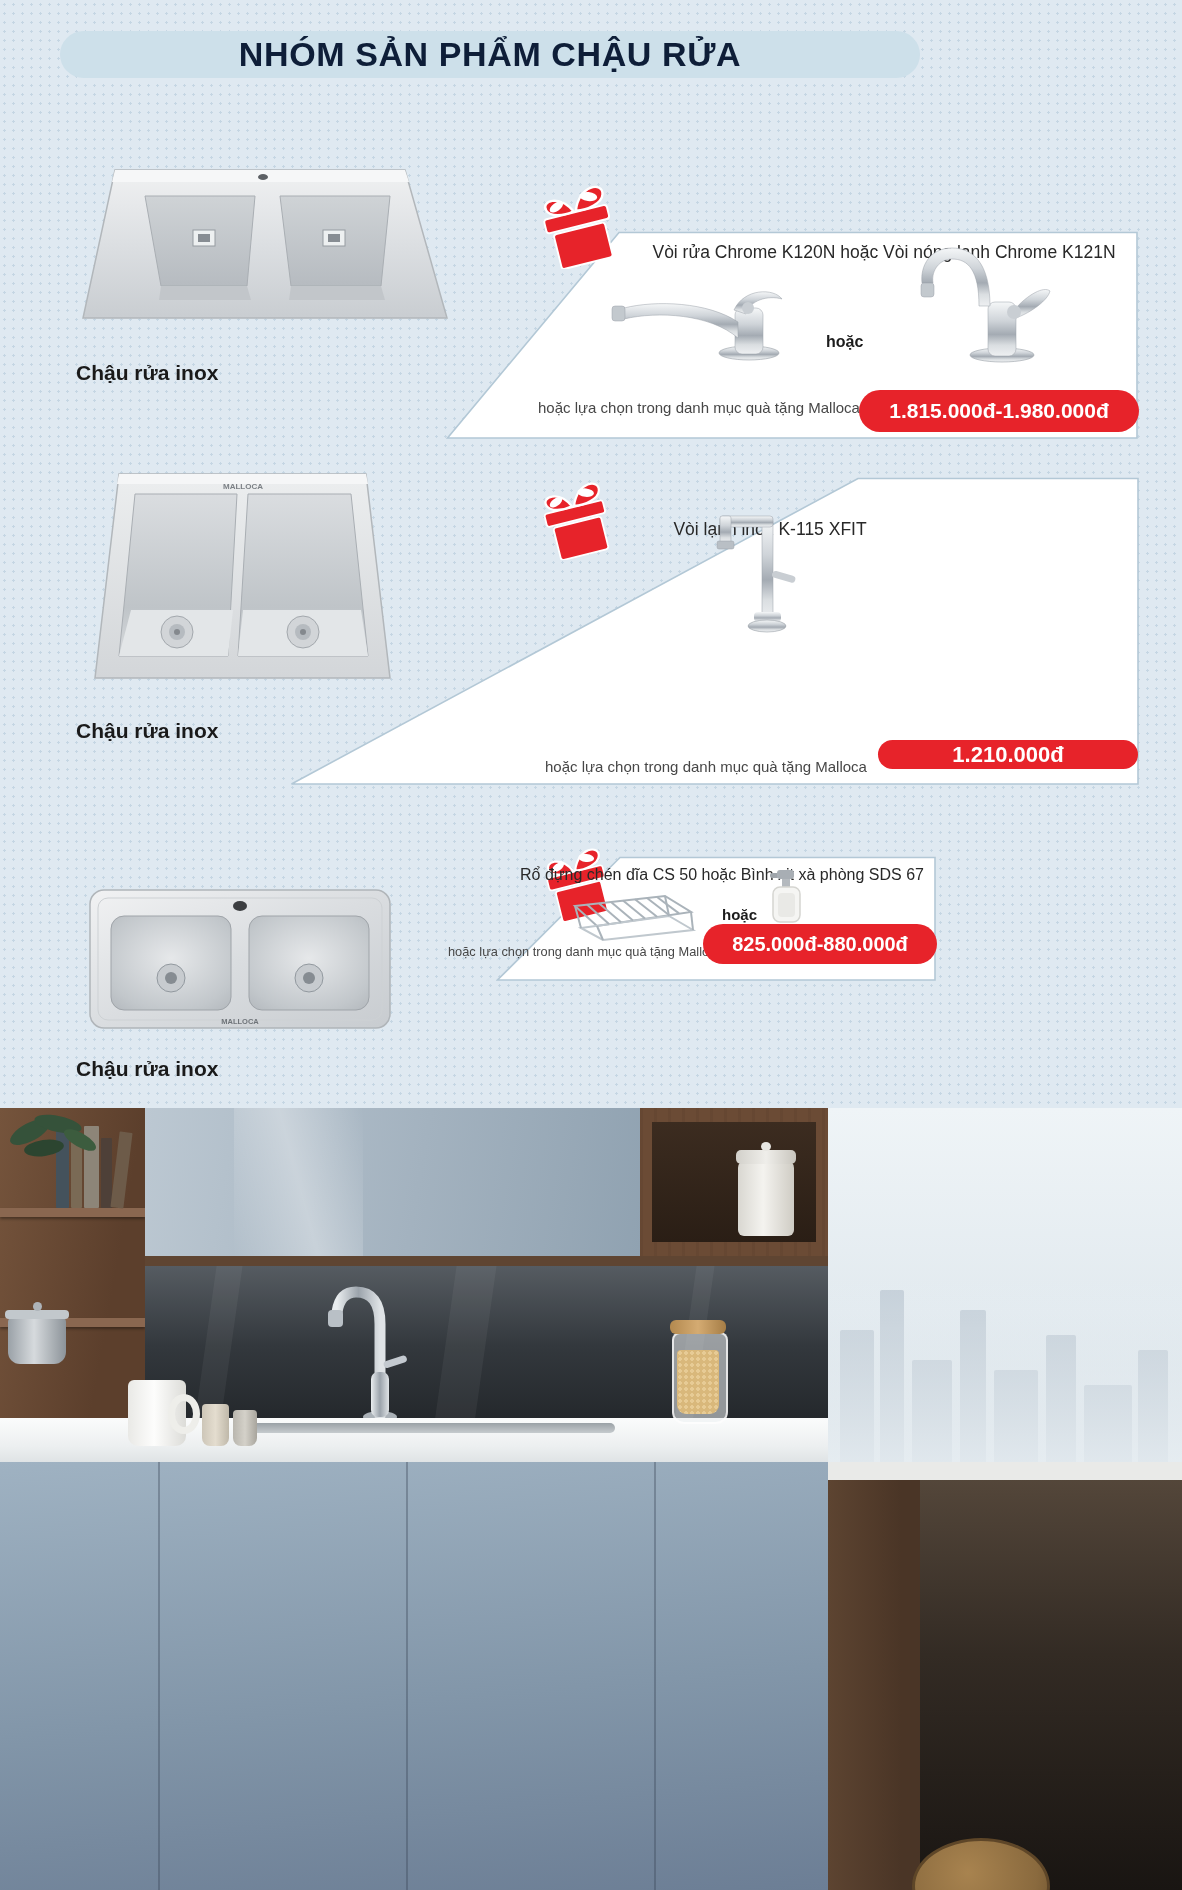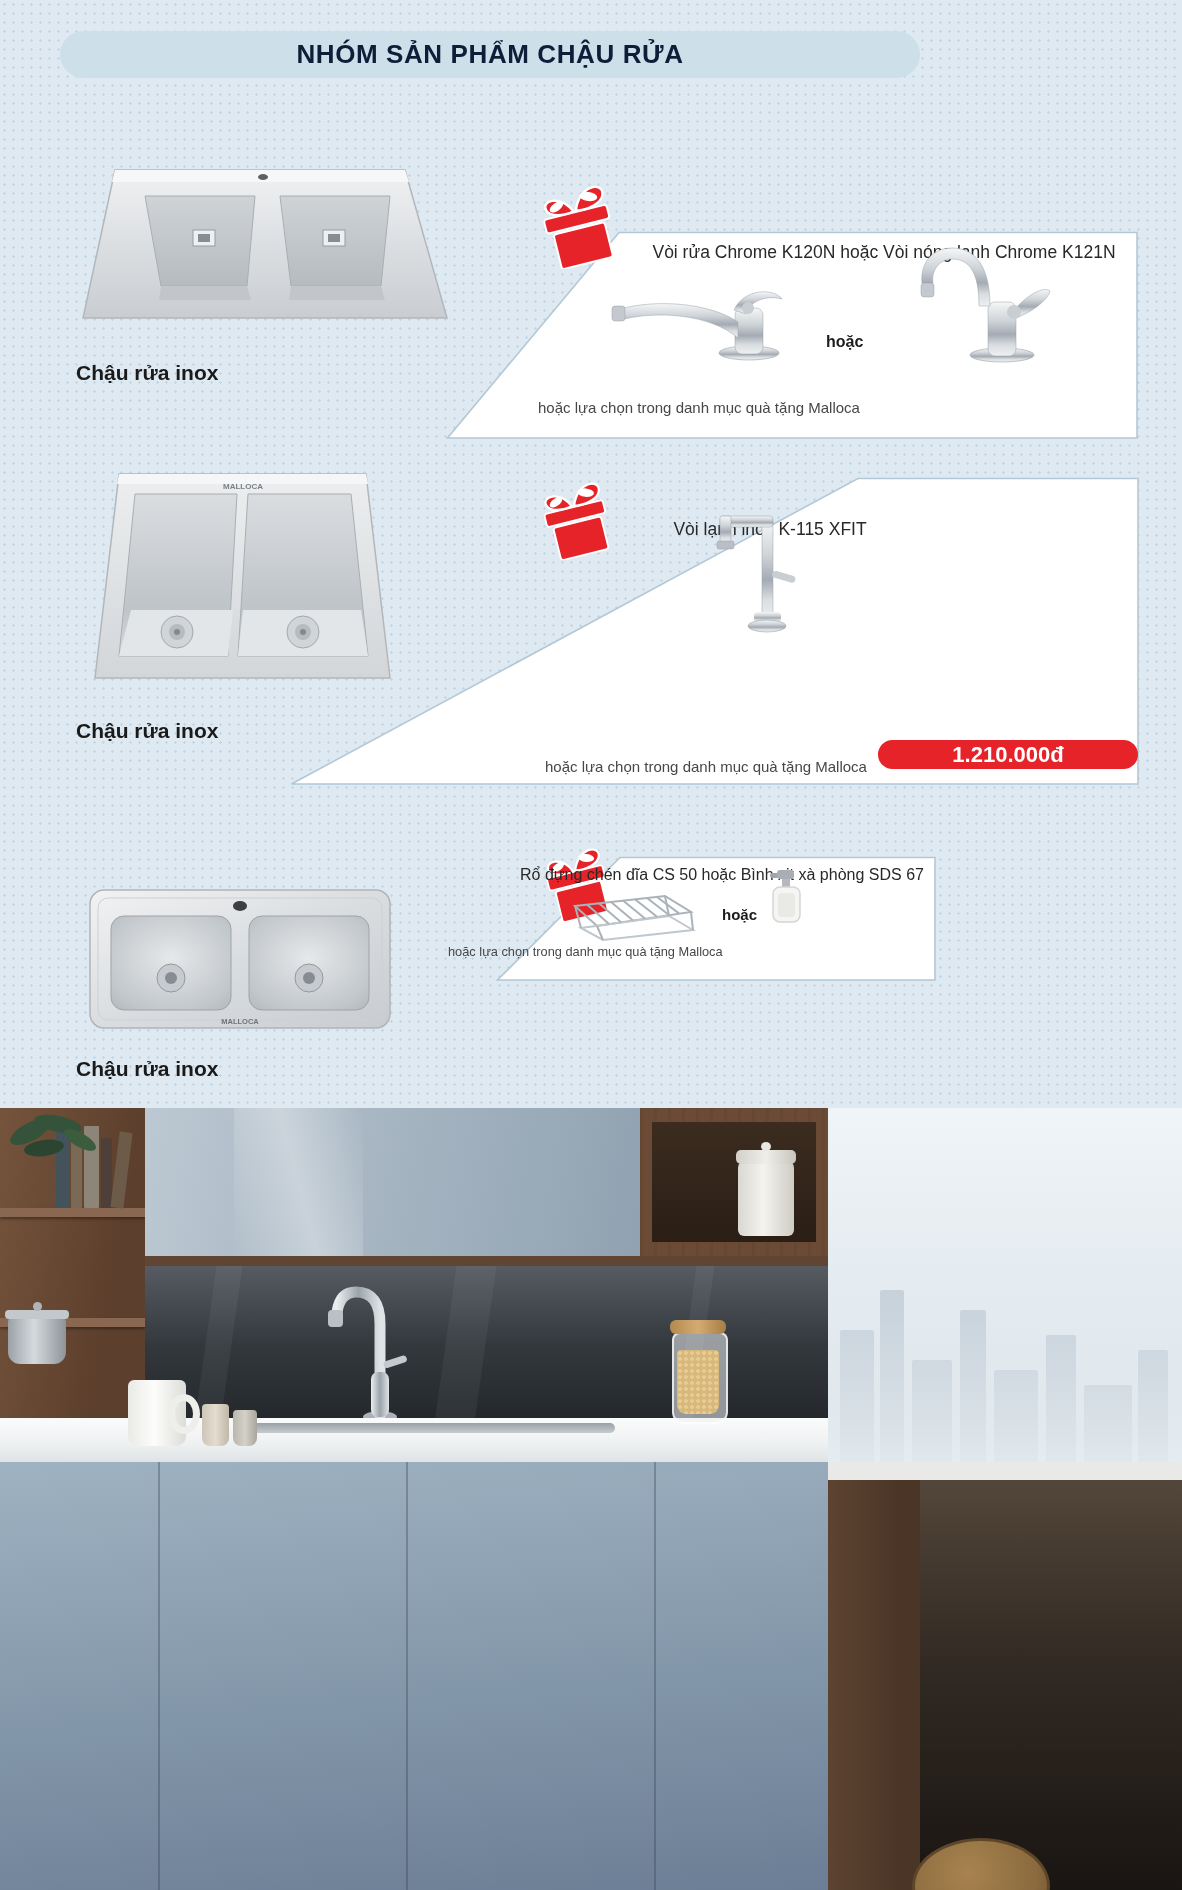--- a/index.html
+++ b/index.html
@@ -4,21 +4,21 @@
 <style>
   html,body{margin:0;padding:0;}
   body{font-family:"Liberation Sans",sans-serif;}
   .page{position:relative;width:1182px;height:1890px;overflow:hidden;
     background-color:#dfe9f1;
     background-image:radial-gradient(#c5d6e3 1px, rgba(0,0,0,0) 1.35px);
     background-size:9px 9px;}
   
   .header-pill{position:absolute;left:60px;top:31px;width:860px;height:47px;
     background:#cde0ea;border-radius:24px;display:flex;align-items:center;justify-content:center;}
-  .header-pill span{font-size:26px;font-weight:bold;color:#0e1e38;letter-spacing:.6px;}
+  .header-pill span{font-size:34px;font-weight:bold;color:#0e1e38;letter-spacing:.6px;}
   
   .card-bg{position:absolute;}
   .ptitle{position:absolute;font-size:21px;font-weight:bold;color:#1a1a1a;}
   .codes{position:absolute;font-size:15.5px;line-height:20px;color:#3c3c3c;margin:0;}
   .gift-icon{position:absolute;}
   .gtitle{position:absolute;text-align:center;font-size:17.5px;color:#282828;}
   .orlbl{position:absolute;font-weight:bold;font-size:16px;color:#1c1c1c;}
   .alt{position:absolute;font-size:15px;color:#474747;}
   .pill{position:absolute;background:#e7232a;border-radius:22px;color:#fff;font-weight:bold;
     display:flex;align-items:center;justify-content:center;}
@@ -207,20 +207,21 @@
       <ellipse cx="100" cy="119" rx="32" ry="7" fill="url(#chr)" stroke="#9aa1a8" stroke-width=".6"></ellipse>
       <rect x="86" y="66" width="28" height="54" rx="7" fill="url(#chr)" stroke="#9aa1a8" stroke-width=".5"></rect>
       <path d="M88 70 C88 26 70 12 50 12 C28 12 18 30 20 47 L31 47 C29 34 38 23 50 23 C66 23 77 34 77 70 Z" fill="url(#chr)" stroke="#9aa1a8" stroke-width=".5"></path>
       <rect x="19" y="47" width="13" height="14" rx="3" fill="#c3c9ce" stroke="#9aa1a8" stroke-width=".5"></rect>
       <path d="M112 74 C126 58 142 50 148 55 C146 64 130 76 114 82 Z" fill="url(#chr)" stroke="#9aa1a8" stroke-width=".5"></path>
       <circle cx="112" cy="76" r="7" fill="#c9ced3"></circle>
     </svg>
   </div>
 
   <div class="alt a1">hoặc lựa chọn trong danh mục quà tặng Malloca</div>
+  <div class="pill p1">1.815.000đ-1.980.000đ</div>
 
   <svg class="card-bg cbg2" width="850" height="309">
     <polygon points="568,1.5 848,1.5 848,307 1.5,307" fill="#ffffff" stroke="#b3c8d6" stroke-width="1.6"></polygon>
   </svg>
 
   <div class="img-abs si2">
     <svg width="315" height="242" viewBox="0 0 315 242">
       <defs>
         <linearGradient id="st2" x1="0" y1="0" x2="0" y2="1">
           <stop offset="0" stop-color="#eceeef"></stop>
@@ -352,20 +353,21 @@
     <svg width="38" height="56" viewBox="0 0 38 56">
       <rect x="2" y="5" width="9" height="5" rx="2" fill="#9fa5ab"></rect>
       <rect x="9" y="2" width="17" height="9" rx="3" fill="#a8aeb4"></rect>
       <rect x="14" y="11" width="8" height="8" fill="#b4b9be"></rect>
       <rect x="5" y="19" width="27" height="35" rx="7" fill="#f5f5f3" stroke="#d5d5d1" stroke-width="1.5"></rect>
       <rect x="10" y="25" width="17" height="24" rx="4" fill="#e9e9e6"></rect>
     </svg>
   </div>
 
   <div class="alt a3">hoặc lựa chọn trong danh mục quà tặng Malloca</div>
+  <div class="pill p3">825.000đ-880.000đ</div>
 
   <div class="photo">
     <div class="ph ph-window">
       <div class="bldg" style="left:12px;width:34px;height:150px;"></div>
       <div class="bldg" style="left:52px;width:24px;height:190px;"></div>
       <div class="bldg" style="left:84px;width:40px;height:120px;"></div>
       <div class="bldg" style="left:132px;width:26px;height:170px;"></div>
       <div class="bldg" style="left:166px;width:44px;height:110px;"></div>
       <div class="bldg" style="left:218px;width:30px;height:145px;"></div>
       <div class="bldg" style="left:256px;width:48px;height:95px;"></div>

